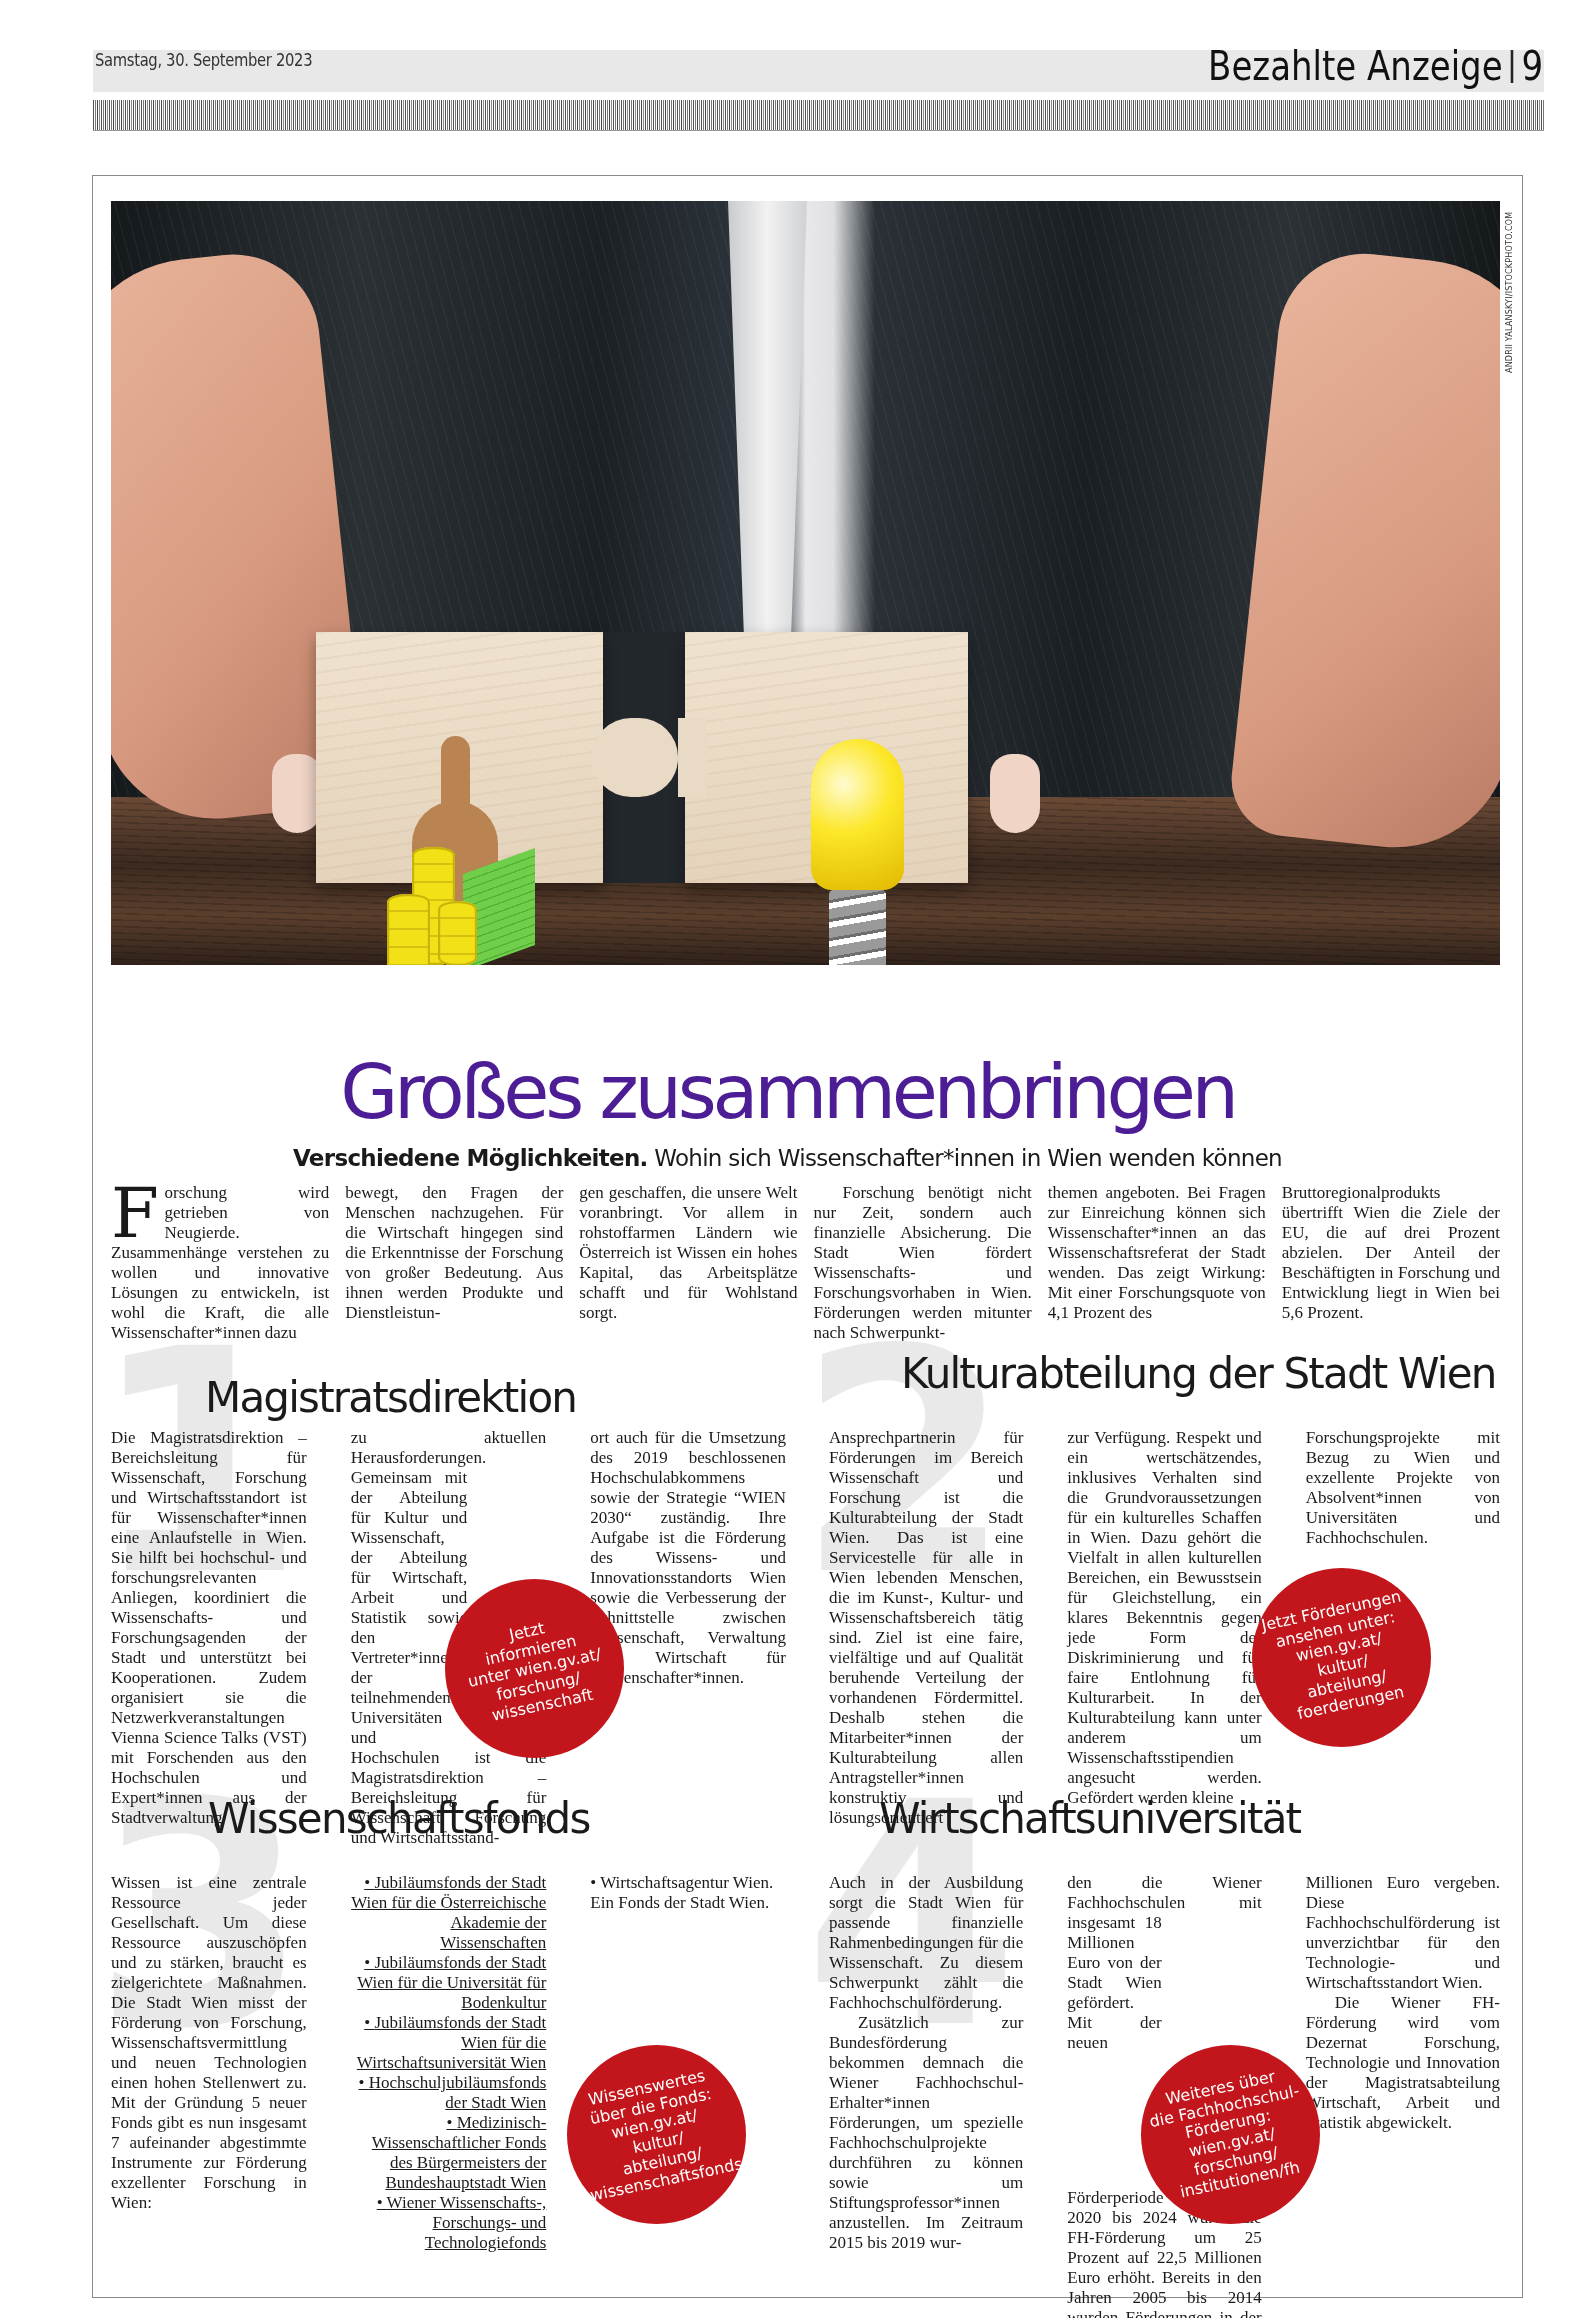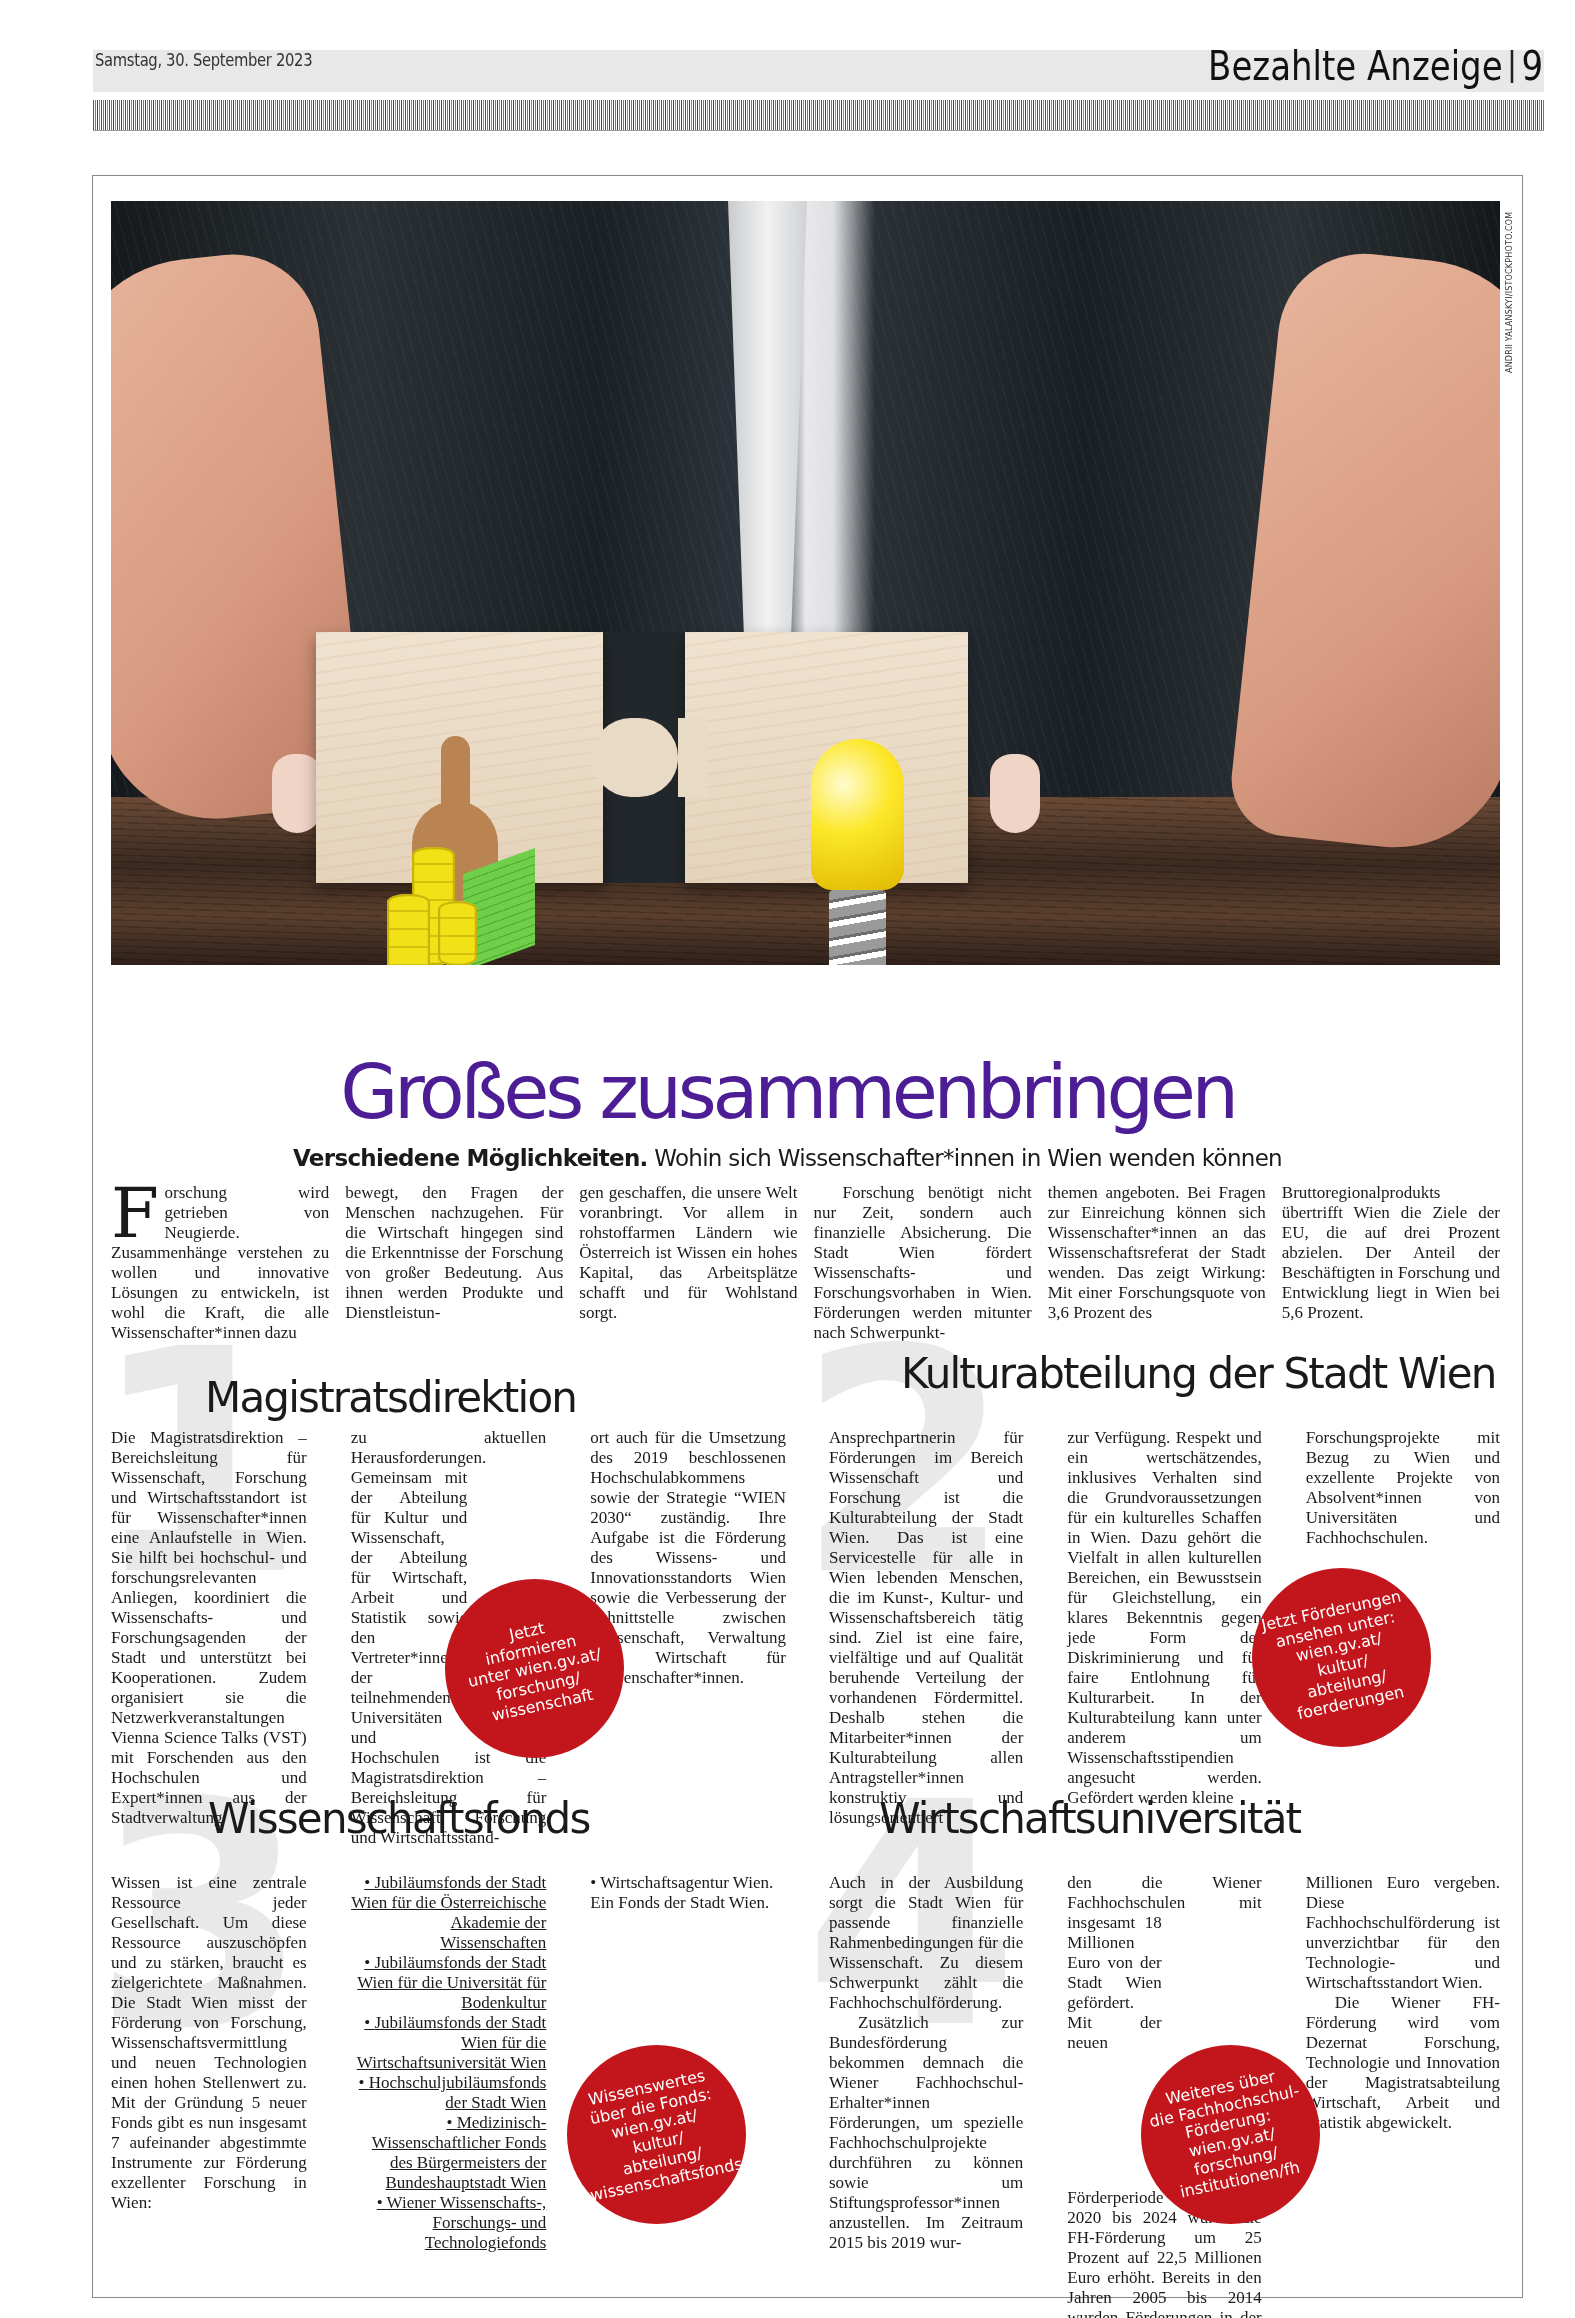--- a/index.html
+++ b/index.html
@@ -102,21 +102,21 @@
   <div class="col">
       <p>bewegt, den Fragen der Menschen nachzugehen. Für die Wirtschaft hingegen sind die Erkenntnisse der Forschung von großer Bedeutung. Aus ihnen werden Produkte und Dienstleistun-</p>
     </div>
   <div class="col">
       <p>gen geschaffen, die unsere Welt voranbringt. Vor allem in rohstoffarmen Ländern wie Österreich ist Wissen ein hohes Kapital, das Arbeitsplätze schafft und für Wohlstand sorgt.</p>
     </div>
   <div class="col">
       <p class="ind">Forschung benötigt nicht nur Zeit, sondern auch finanzielle Absicherung. Die Stadt Wien fördert Wissenschafts- und Forschungsvorhaben in Wien. Förderungen werden mitunter nach Schwerpunkt-</p>
     </div>
   <div class="col">
-      <p>themen angeboten. Bei Fragen zur Einreichung können sich Wissenschafter*innen an das Wissenschaftsreferat der Stadt wenden. Das zeigt Wirkung: Mit einer Forschungsquote von 3,6 Prozent des</p>
+      <p>themen angeboten. Bei Fragen zur Einreichung können sich Wissenschafter*innen an das Wissenschaftsreferat der Stadt wenden. Das zeigt Wirkung: Mit einer Forschungsquote von 4,1 Prozent des</p>
     </div>
   <div class="col">
       <p>Bruttoregionalprodukts übertrifft Wien die Ziele der EU, die auf drei Prozent abzielen. Der Anteil der Beschäftigten in Forschung und Entwicklung liegt in Wien bei 5,6 Prozent.</p>
     </div>
 </div>
 
 <div class="bignum" style="left:90px;top:1320px;">1</div>
 <div class="sec-title" style="left:205px;top:1349px;margin-top:24px;">Magistratsdirektion</div>
 <div class="cols sec-body" style="left:111px;top:1428px;width:675px;">
   <div class="col">

